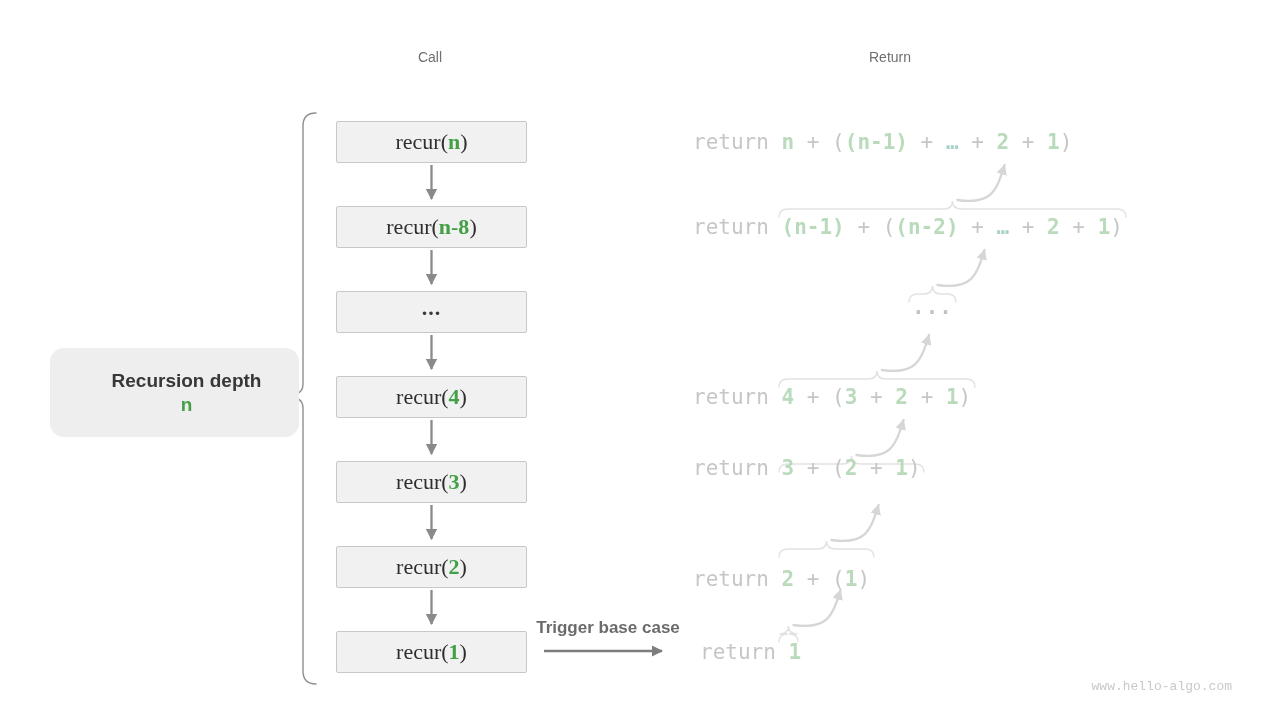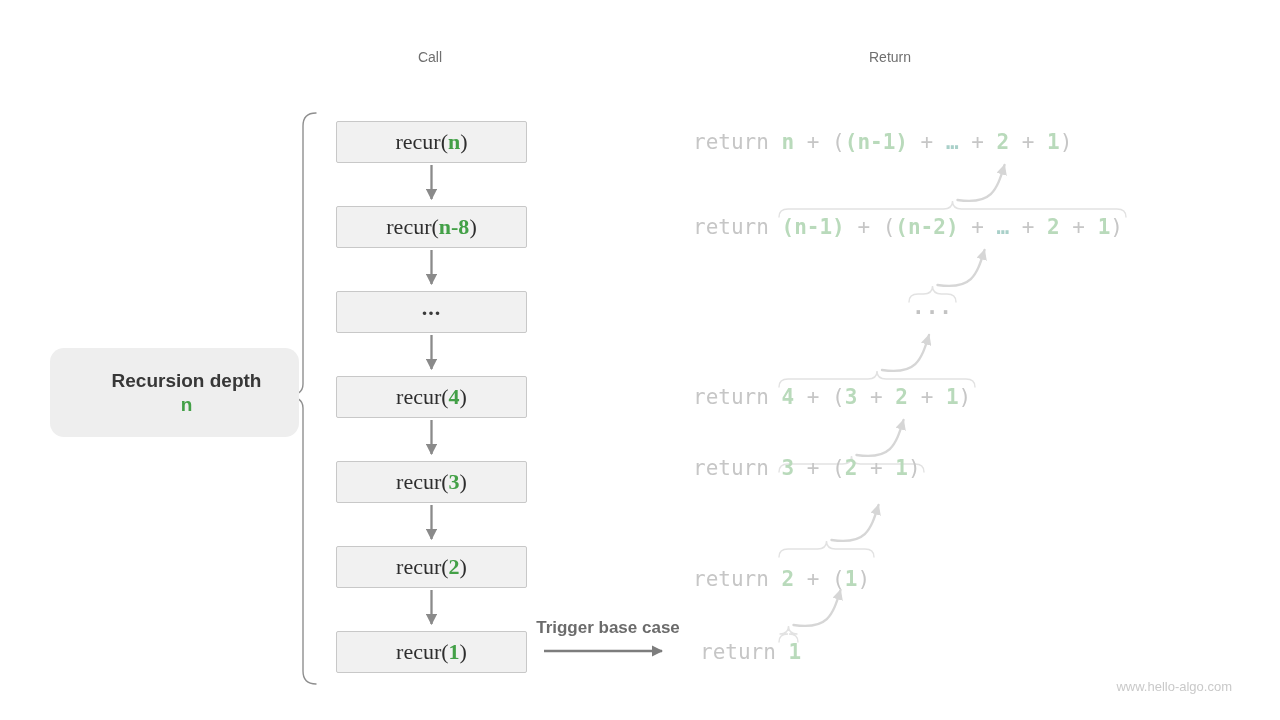--- a/index.html
+++ b/index.html
@@ -35,21 +35,21 @@
     display:flex;flex-direction:column;align-items:center;justify-content:center;gap:5px;padding-left:24px;
   }
   #depth-title{font-size:19px;font-weight:bold;color:#373737;line-height:1;}
   #depth-value{font-size:19px;font-weight:bold;color:#43a047;line-height:1;}
   #trigger-label{
     position:absolute;left:608px;top:618px;transform:translateX(-50%);
     font-size:17px;font-weight:bold;color:#6b6b6b;white-space:nowrap;
   }
   #watermark{
     position:absolute;right:48px;top:679px;
-    font-family:Liberation Sans, sans-serif;
+    font-family:Liberation Mono, monospace;
     font-size:13px;color:#c9c9c9;
   }
 </style>
 </head>
 <body>
 
 <div id="canvas">
 
   <svg id="overlay" viewBox="0 0 1280 720" xmlns="http://www.w3.org/2000/svg">
       <defs>

